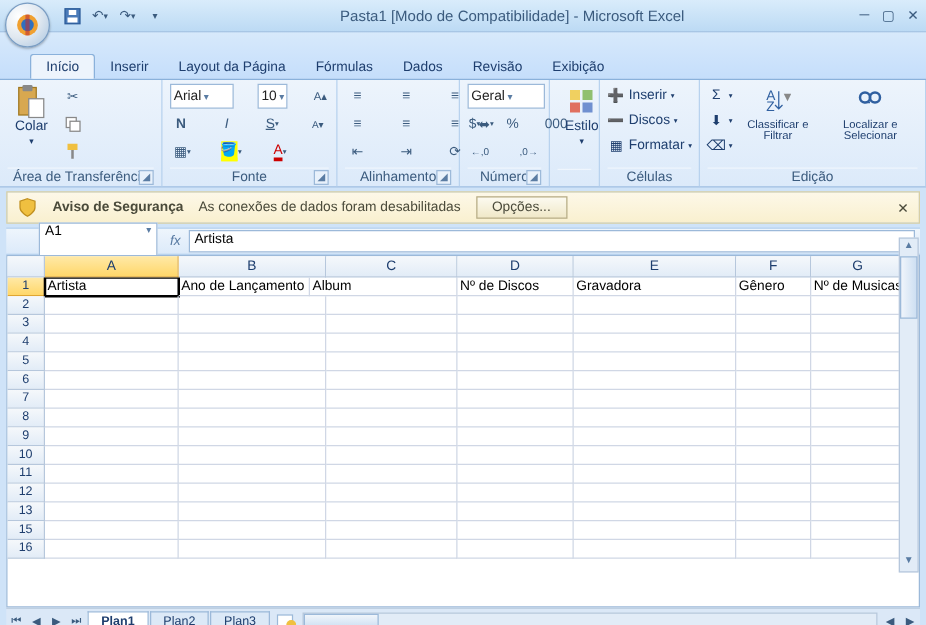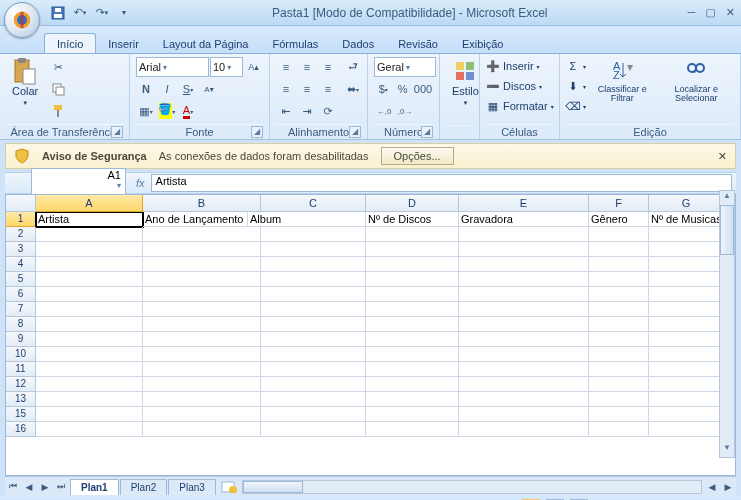--- a/index.html
+++ b/index.html
@@ -5,43 +5,43 @@
 *{box-sizing:border-box;margin:0;padding:0;font-family:"Segoe UI",Tahoma,sans-serif;font-size:11px;}
 body{width:741px;height:500px;background:#cfe3f8;overflow:hidden;position:relative;}
 .titlebar{height:26px;background:linear-gradient(#d9ecfb,#bcdaf4);display:flex;align-items:center;padding:0 6px;border-bottom:1px solid #9dbde0;}
 .office-btn{width:36px;height:36px;border-radius:50%;background:radial-gradient(circle at 30% 30%,#fff,#e0e8f0,#a8c4e0);border:1px solid #7a9dc3;position:absolute;top:2px;left:4px;box-shadow:0 1px 2px rgba(0,0,0,.3);display:flex;align-items:center;justify-content:center;}
 .office-btn svg{width:20px;height:20px;}
 .qat{margin-left:44px;display:flex;gap:6px;align-items:center;}
 .qat-btn{width:16px;height:16px;display:flex;align-items:center;justify-content:center;color:#3b5b7e;}
 .title{flex:1;text-align:center;color:#3b5b7e;font-size:12px;}
 .winbtns{display:flex;gap:10px;color:#3b5b7e;font-size:13px;}
 .winbtns span{cursor:pointer;}
-.tabs{height:28px;background:linear-gradient(#d7e9fb,#c5defb);display:flex;align-items:flex-end;padding-left:44px;border-bottom:1px solid #8ab1db;text-align:center;}
+.tabs{height:38px;background:linear-gradient(#d7e9fb,#c5defb);display:flex;align-items:flex-end;padding-left:24px;border-bottom:1px solid #8ab1db;text-align:center;}
 .tab{padding:4px 12px 3px;color:#1e3e6e;cursor:pointer;}
 .tab.active{background:#edf4fc;border:1px solid #8ab1db;border-bottom:none;border-radius:3px 3px 0 0;color:#1e3e6e;font-weight:normal;}
 .ribbon{height:86px;background:linear-gradient(#edf4fc,#dceafa);display:flex;border-bottom:1px solid #a2c0e2;}
 .group{border-right:1px solid #b8d2ee;padding:3px 6px 0;display:flex;flex-direction:column;justify-content:space-between;}
 .group-body{display:flex;gap:4px;height:66px;align-items:flex-start;}
 .group-title{text-align:center;color:#3b5b7e;font-size:10px;padding:1px 0;border-top:1px solid rgba(255,255,255,.5);position:relative;}
 .group-title .dlg{position:absolute;right:0;bottom:1px;width:12px;height:12px;border:1px solid #9cb9d9;background:#e8f1fb;font-size:8px;line-height:10px;color:#5a7ca3;}
 .big-btn{display:flex;flex-direction:column;align-items:center;justify-content:center;gap:2px;padding:2px 6px;cursor:pointer;color:#1e3e6e;}
 .big-btn .ic{width:24px;height:24px;display:flex;align-items:center;justify-content:center;}
 .col{display:flex;flex-direction:column;gap:2px;}
-.row{display:flex;align-items:center;gap:1px;}
+.row{display:flex;align-items:center;gap:19px;}
 .smbtn{width:20px;height:20px;border:1px solid transparent;display:flex;align-items:center;justify-content:center;font-size:11px;color:#3b5b7e;cursor:pointer;}
 .combo{height:20px;border:1px solid #9cb9d9;background:#fff;display:flex;align-items:center;padding:0 2px;font-size:11px;color:#222;}
 .combo .dd{margin-left:2px;color:#5a7ca3;font-size:8px;}
 .menu-row{display:flex;align-items:center;gap:3px;height:18px;color:#1e3e6e;white-space:nowrap;cursor:pointer;}
 .menu-row .ic{width:14px;height:14px;display:flex;align-items:center;justify-content:center;}
 .secbar{height:26px;background:linear-gradient(#fdf8e8,#f9f0cf);margin:3px 5px;border:1px solid #d8cfa4;display:flex;align-items:center;padding:0 8px;gap:12px;color:#4a4a3a;}
 .secbar .shield{width:16px;height:16px;}
 .secbar .opts{border:1px solid #b5ab84;background:linear-gradient(#fcfaf0,#f0e8c8);padding:2px 12px;cursor:pointer;}
 .secbar .closex{margin-left:auto;color:#4a4a3a;cursor:pointer;}
 .fbar{height:22px;background:linear-gradient(#eef5fc,#dceafa);border-top:1px solid #b8d2ee;border-bottom:1px solid #b8d2ee;display:flex;align-items:center;margin:0 5px;}
-.namebox{width:95px;height:30px;background:#fff;border:1px solid #9cb9d9;margin:0 4px 0 26px;display:flex;align-items:flex-end;padding:0 4px;flex-direction:column;}
+.namebox{width:95px;height:30px;background:#fff;border:1px solid #9cb9d9;margin:0 4px 0 26px;display:flex;align-items:flex-start;padding:0 4px;}
 .namebox .dd{margin-left:auto;color:#5a7ca3;font-size:8px;}
 .fx{color:#5a7ca3;font-style:italic;padding:0 6px;}
 .fxinput{flex:1;height:18px;background:#fff;border:1px solid #9cb9d9;padding:0 4px;margin-right:4px;}
 .sheet{background:#fff;margin:0 5px;border:1px solid #9cb9d9;height:282px;position:relative;display:flex;flex-direction:column;}
 .colhdrs{display:flex;height:17px;}
 .corner{width:30px;background:linear-gradient(#f5f8fb,#e2ecf7);border-right:1px solid #b6c7dc;border-bottom:1px solid #b6c7dc;}
 .colhdr{flex:0 0 auto;background:linear-gradient(#f5f8fb,#e2ecf7);border-right:1px solid #b6c7dc;border-bottom:1px solid #b6c7dc;text-align:center;color:#1e3e6e;line-height:16px;}
 .gridrows{flex:1;overflow:hidden;}
 .gridrow{display:flex;height:15px;}
 .rowhdr{width:30px;background:linear-gradient(#f5f8fb,#e2ecf7);border-right:1px solid #b6c7dc;border-bottom:1px solid #b6c7dc;text-align:center;color:#1e3e6e;line-height:14px;font-size:10px;}

